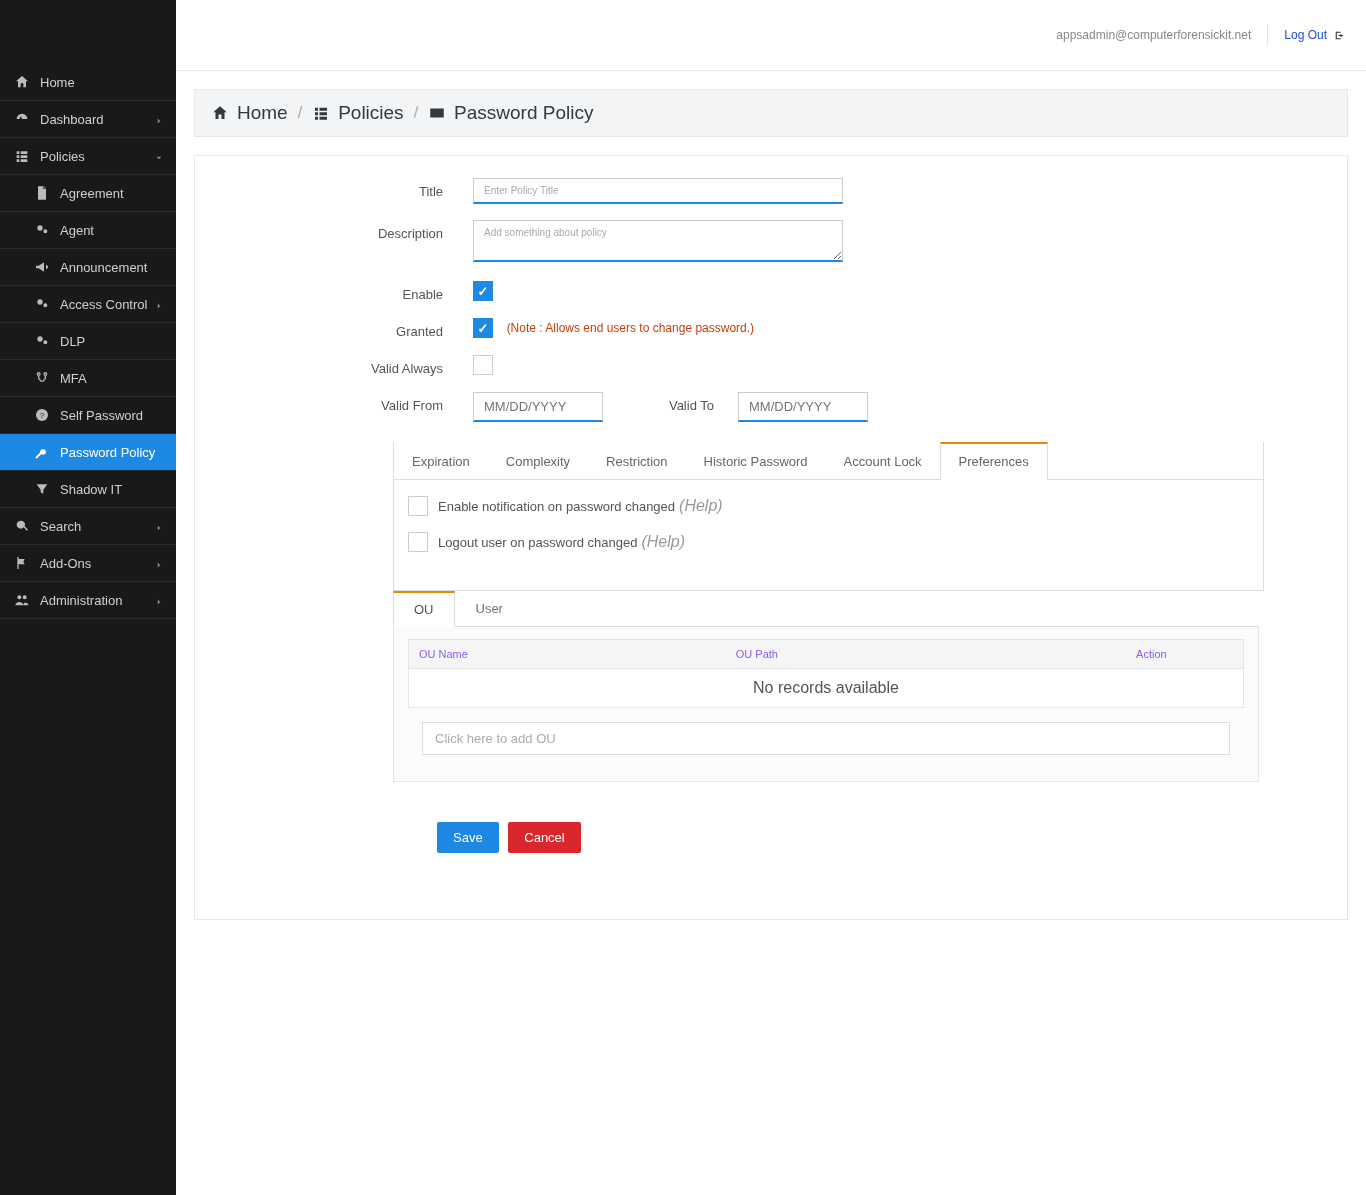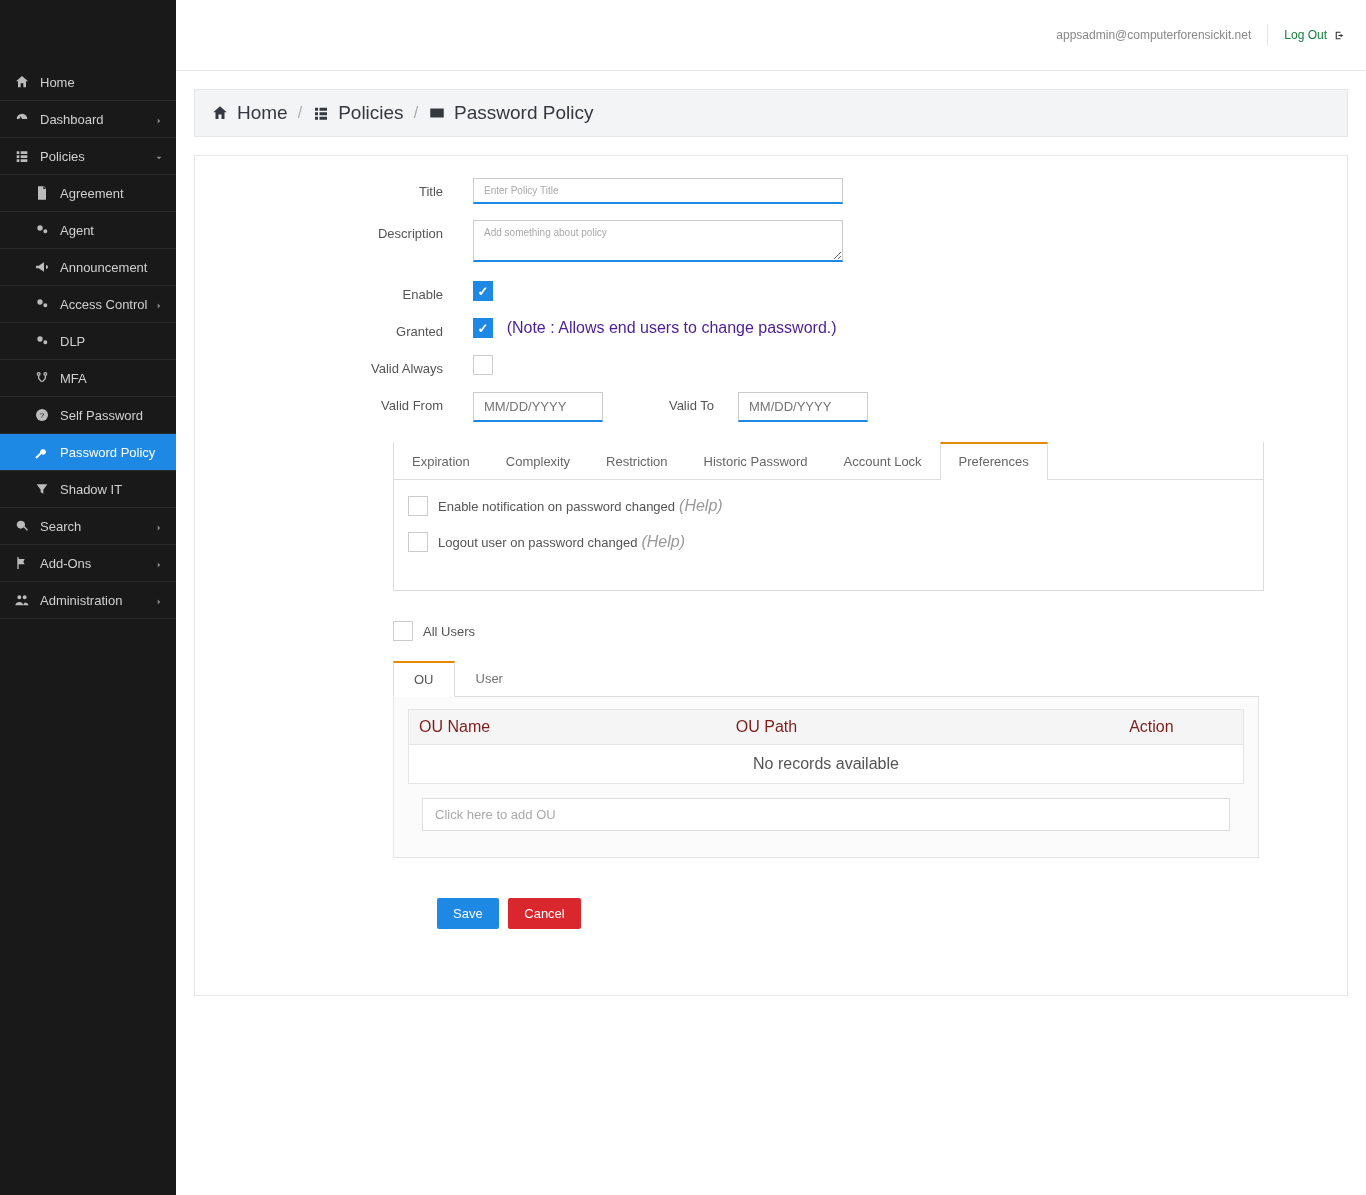--- a/index.html
+++ b/index.html
@@ -71,21 +71,21 @@
   .topbar {
     height: 70px;
     display: flex;
     align-items: center;
     justify-content: flex-end;
     padding-right: 20px;
     font-size: 12px;
     color: #888;
   }
   .topbar .divider { width: 1px; height: 22px; background: #e5e5e5; margin: 0 16px; }
-  .topbar .logout { color: #15803d; display: flex; align-items: center; cursor: pointer; }
+  .topbar .logout { color: #1d4ed8; display: flex; align-items: center; cursor: pointer; }
   .topbar .logout svg { width: 13px; height: 13px; margin-left: 6px; fill: #333; }
 
   .topbar-line { height: 1px; background: #eaeaea; margin: 0 0 18px 0;}
 
   .breadcrumb {
     margin: 0 18px 18px 18px;
     background: #f2f4f5;
     border: 1px solid #e5e8ea;
     padding: 12px 16px;
     display: flex;
@@ -146,21 +146,21 @@
   }
   .chk.checked { background: #1e88e5; border-color: #1e88e5; }
   .chk.checked::after {
     content: "✓";
     color: #fff;
     font-size: 13px;
     font-weight: bold;
     line-height: 1;
   }
 
-  .note-red { color: #4c1d95; font-size: 16px; margin-left: 10px; vertical-align: middle; }
+  .note-red { color: #c2410c; font-size: 12px; margin-left: 10px; vertical-align: middle; }
 
   .valid-row {
     display: flex;
     margin-bottom: 20px;
   }
   .valid-row label {
     width: 250px;
     text-align: right;
     padding-right: 30px;
     padding-top: 6px;
@@ -269,25 +269,25 @@
   }
   table.ou-table {
     width: 100%;
     border-collapse: collapse;
     background: #fff;
     border: 1px solid #e5e5e5;
   }
   table.ou-table th {
     text-align: left;
     font-weight: normal;
-    color: #7f1d1d;
+    color: #8b5cf6;
     padding: 8px 10px;
     border-bottom: 1px solid #e5e5e5;
     background: #f5f5f5;
-    font-size: 16px;
+    font-size: 11px;
   }
   table.ou-table th.center { text-align: center; }
   table.ou-table td {
     padding: 10px;
     text-align: center;
     color: #555;
     font-size: 16px;
   }
   .add-ou {
     margin-top: 14px;
@@ -586,24 +586,20 @@
           <span class="help">(Help)</span>
         </div>
         <div class="pref-row">
           <span class="chk"></span>
           <span>Logout user on password changed</span>
           <span class="help">(Help)</span>
         </div>
       </div>
     </div>
 
-    <div class="allusers-row">
-      <span class="chk"></span>
-      <span>All Users</span>
-    </div>
 
     <div class="tab2-wrap">
       <div class="tab2-bar">
         <div class="tab active">OU</div>
         <div class="tab">User</div>
       </div>
       <div class="tab2-content">
         <table class="ou-table">
           <thead>
             <tr>

